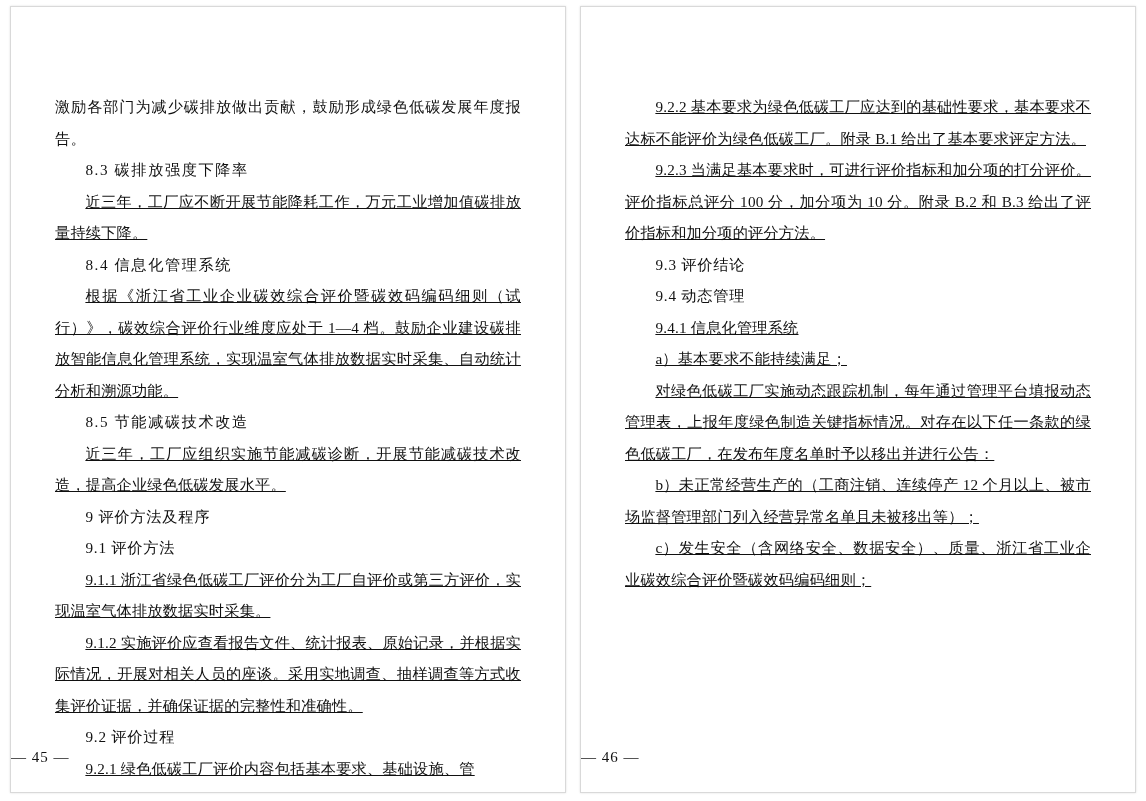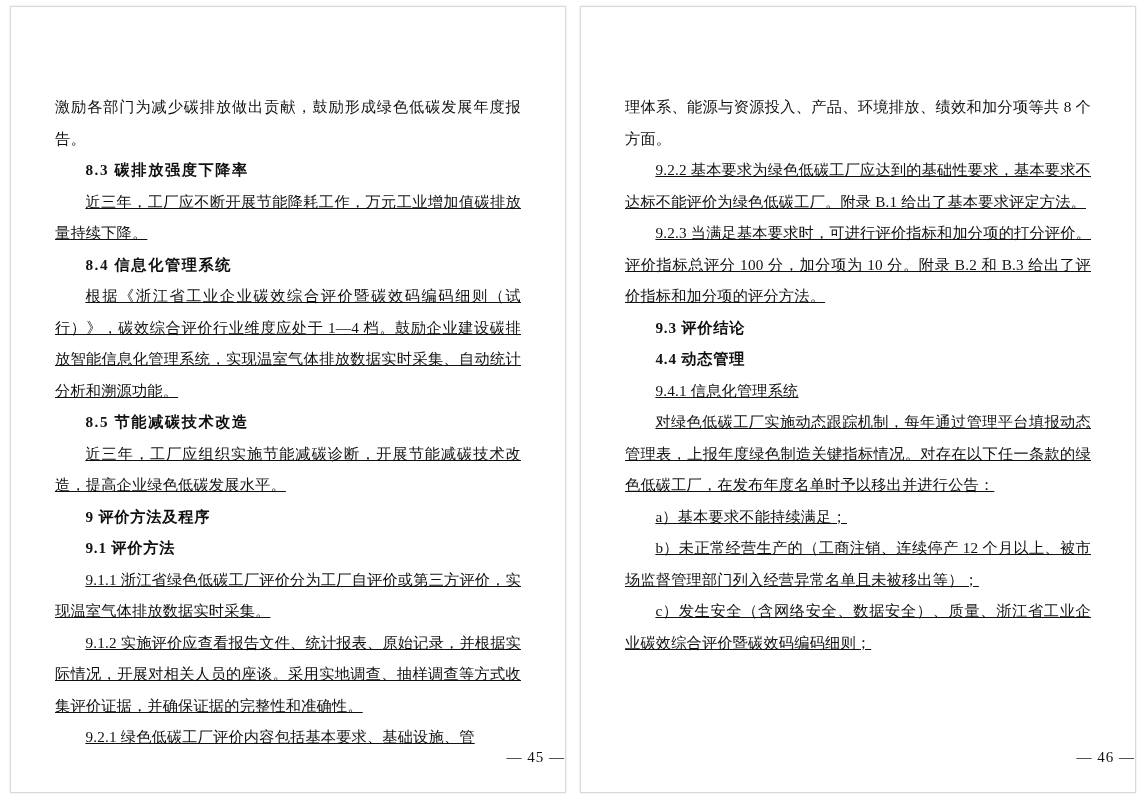--- a/index.html
+++ b/index.html
@@ -47,32 +47,32 @@
   }
   p.ind {
     text-indent: 2em;
     text-decoration: underline;
   }
   p.noind {
     text-indent: 0;
   }
   p.head {
     text-indent: 2em;
-    font-weight: bold;
+    font-weight: normal;
     letter-spacing: 0.8px;
   }
   p.head.sp {
     letter-spacing: 1.6px;
   }
   .pagenum {
     position: absolute;
     left: 0;
     right: 0;
     bottom: 26px;
-    text-align: right;
+    text-align: left;
     font-size: 15px;
     letter-spacing: 1px;
   }
 </style>
 </head>
 <body>
 
 <div class="spread">
 
   <div class="page">
@@ -81,34 +81,34 @@
       <p class="head sp">8.3 碳排放强度下降率</p>
       <p class="ind">近三年，工厂应不断开展节能降耗工作，万元工业增加值碳排放量持续下降。</p>
       <p class="head sp">8.4 信息化管理系统</p>
       <p class="ind">根据《浙江省工业企业碳效综合评价暨碳效码编码细则（试行）》，碳效综合评价行业维度应处于 1—4 档。鼓励企业建设碳排放智能信息化管理系统，实现温室气体排放数据实时采集、自动统计分析和溯源功能。</p>
       <p class="head sp">8.5 节能减碳技术改造</p>
       <p class="ind">近三年，工厂应组织实施节能减碳诊断，开展节能减碳技术改造，提高企业绿色低碳发展水平。</p>
       <p class="head">9  评价方法及程序</p>
       <p class="head">9.1 评价方法</p>
       <p class="ind">9.1.1  浙江省绿色低碳工厂评价分为工厂自评价或第三方评价，实现温室气体排放数据实时采集。</p>
       <p class="ind">9.1.2  实施评价应查看报告文件、统计报表、原始记录，并根据实际情况，开展对相关人员的座谈。采用实地调查、抽样调查等方式收集评价证据，并确保证据的完整性和准确性。</p>
+      <p class="head">9.2 评价过程</p>
       <p class="ind">9.2.1  绿色低碳工厂评价内容包括基本要求、基础设施、管</p>
     </div>
     <div class="pagenum">— 45 —</div>
   </div>
 
   <div class="page">
     <div class="body-text">
-      <p class="noind">理体系、能源与资源投入、产品、环境排放、绩效和加分项等共 8 个方面。</p>
       <p class="ind">9.2.2  基本要求为绿色低碳工厂应达到的基础性要求，基本要求不达标不能评价为绿色低碳工厂。附录 B.1 给出了基本要求评定方法。</p>
       <p class="ind">9.2.3  当满足基本要求时，可进行评价指标和加分项的打分评价。评价指标总评分 100 分，加分项为 10 分。附录 B.2 和 B.3 给出了评价指标和加分项的评分方法。</p>
       <p class="head">9.3  评价结论</p>
-      <p class="head">4.4 动态管理</p>
+      <p class="head">9.4 动态管理</p>
       <p class="ind">9.4.1  信息化管理系统</p>
+      <p class="ind">a）基本要求不能持续满足；</p>
       <p class="ind">对绿色低碳工厂实施动态跟踪机制，每年通过管理平台填报动态管理表，上报年度绿色制造关键指标情况。对存在以下任一条款的绿色低碳工厂，在发布年度名单时予以移出并进行公告：</p>
-      <p class="ind">a）基本要求不能持续满足；</p>
       <p class="ind">b）未正常经营生产的（工商注销、连续停产 12 个月以上、被市场监督管理部门列入经营异常名单且未被移出等）；</p>
       <p class="ind">c）发生安全（含网络安全、数据安全）、质量、浙江省工业企业碳效综合评价暨碳效码编码细则；</p>
     </div>
     <div class="pagenum">— 46 —</div>
   </div>
 
 </div>
 
 </body></html>

